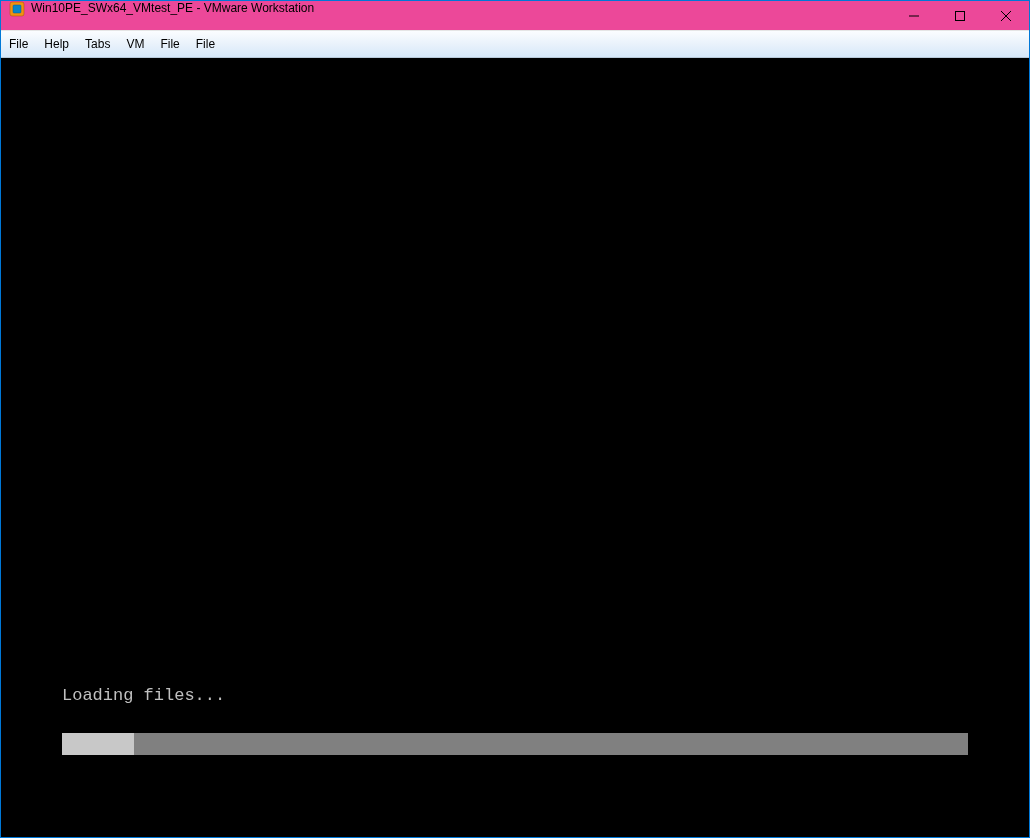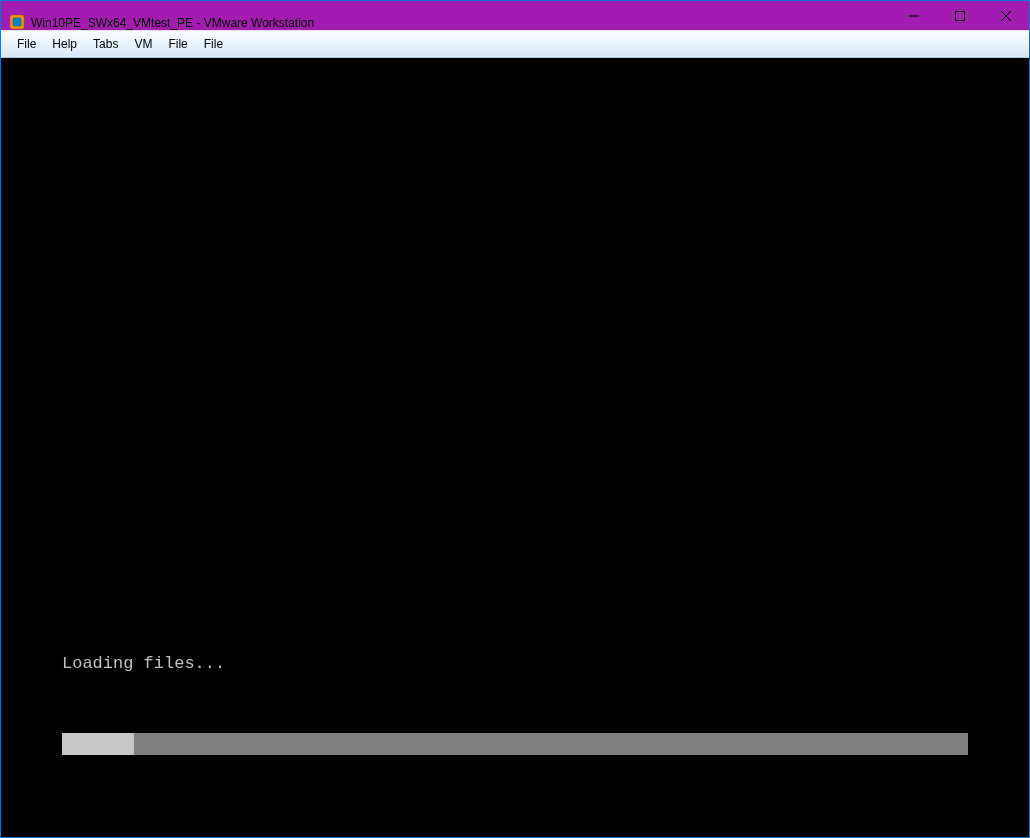--- a/index.html
+++ b/index.html
@@ -17,23 +17,23 @@
     .window {
       width: 100%;
       height: 100%;
       background: #fff;
       border: 1px solid #0078d7;
       display: flex;
       flex-direction: column;
     }
     .title-bar {
       height: 30px;
-      background: #a21caf;
+      background: #ec4899;
       display: flex;
-      align-items: flex-end;
+      align-items: flex-start;
       border-bottom: 1px solid #e5e5e5;
     }
     .app-icon {
       width: 16px;
       height: 16px;
       margin-left: 8px;
       margin-right: 6px;
       display: flex;
       align-items: center;
       justify-content: center;
@@ -58,38 +58,37 @@
     }
     .win-btn svg {
       width: 10px;
       height: 10px;
     }
     .menu-bar {
       height: 27px;
       background: linear-gradient(to bottom, #fbfdff 0%, #e9f2fb 50%, #d7e8f9 100%);
       display: flex;
       align-items: center;
-      padding-left: 8px;
       border-bottom: 1px solid #b8c9d9;
     }
     .menu-item {
       font-size: 12px;
       color: #000;
       padding: 4px 8px;
       cursor: default;
     }
     .content-area {
       flex: 1;
       background: #000000;
       position: relative;
     }
     .loading-text {
       position: absolute;
       left: 61px;
-      bottom: 164px;
+      bottom: 132px;
       color: #c0c0c0;
       font-family: "Courier New", monospace;
       font-size: 17px;
     }
     .progress-container {
       position: absolute;
       left: 61px;
       right: 61px;
       bottom: 82px;
       height: 22px;

